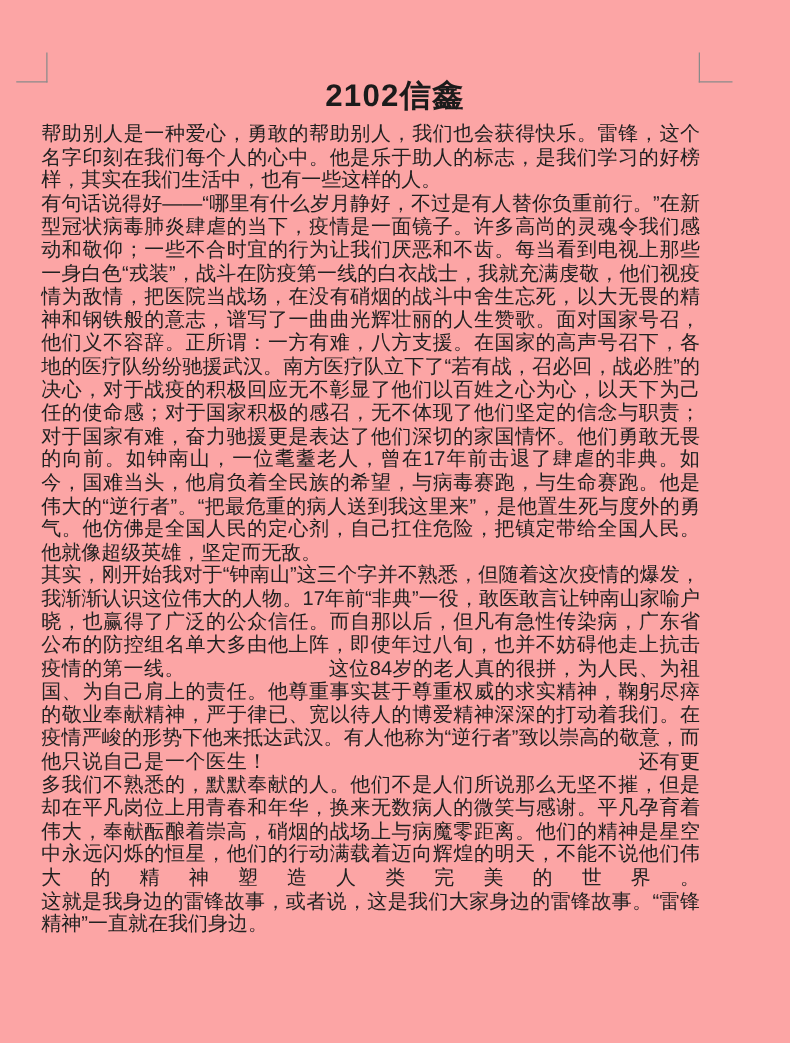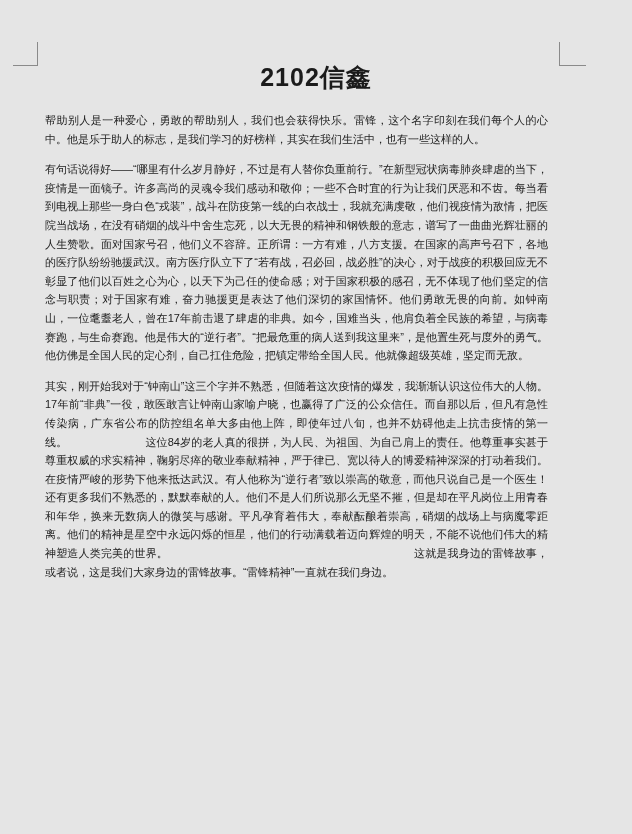--- a/index.html
+++ b/index.html
@@ -4,21 +4,21 @@
 <style>
   html, body {
     margin: 0;
     padding: 0;
     background: #ffffff;
   }
   .page {
     position: relative;
     width: 632px;
     height: 834px;
-    background: #e5e5e5;
+    background: #fca5a5;
     font-family: "Liberation Sans", sans-serif;
     color: #212121;
     overflow: hidden;
   }
   .crop-mark {
     position: absolute;
     top: 42px;
     width: 24px;
     height: 23px;
   }
@@ -46,23 +46,23 @@
     color: #1b1b1b;
     letter-spacing: 1px;
   }
   .doc-body {
     position: absolute;
     left: 33px;
     top: 99px;
     width: 527px;
   }
   .doc-body p {
-    margin: 12px;
+    margin: 0;
     padding: 0;
-    font-size: 11px;
+    font-size: 16px;
     line-height: 18.6px;
     text-align: justify;
     color: #212121;
     word-break: break-all;
   }
 </style>
 </head>
 <body>
 
 <div class="page">

